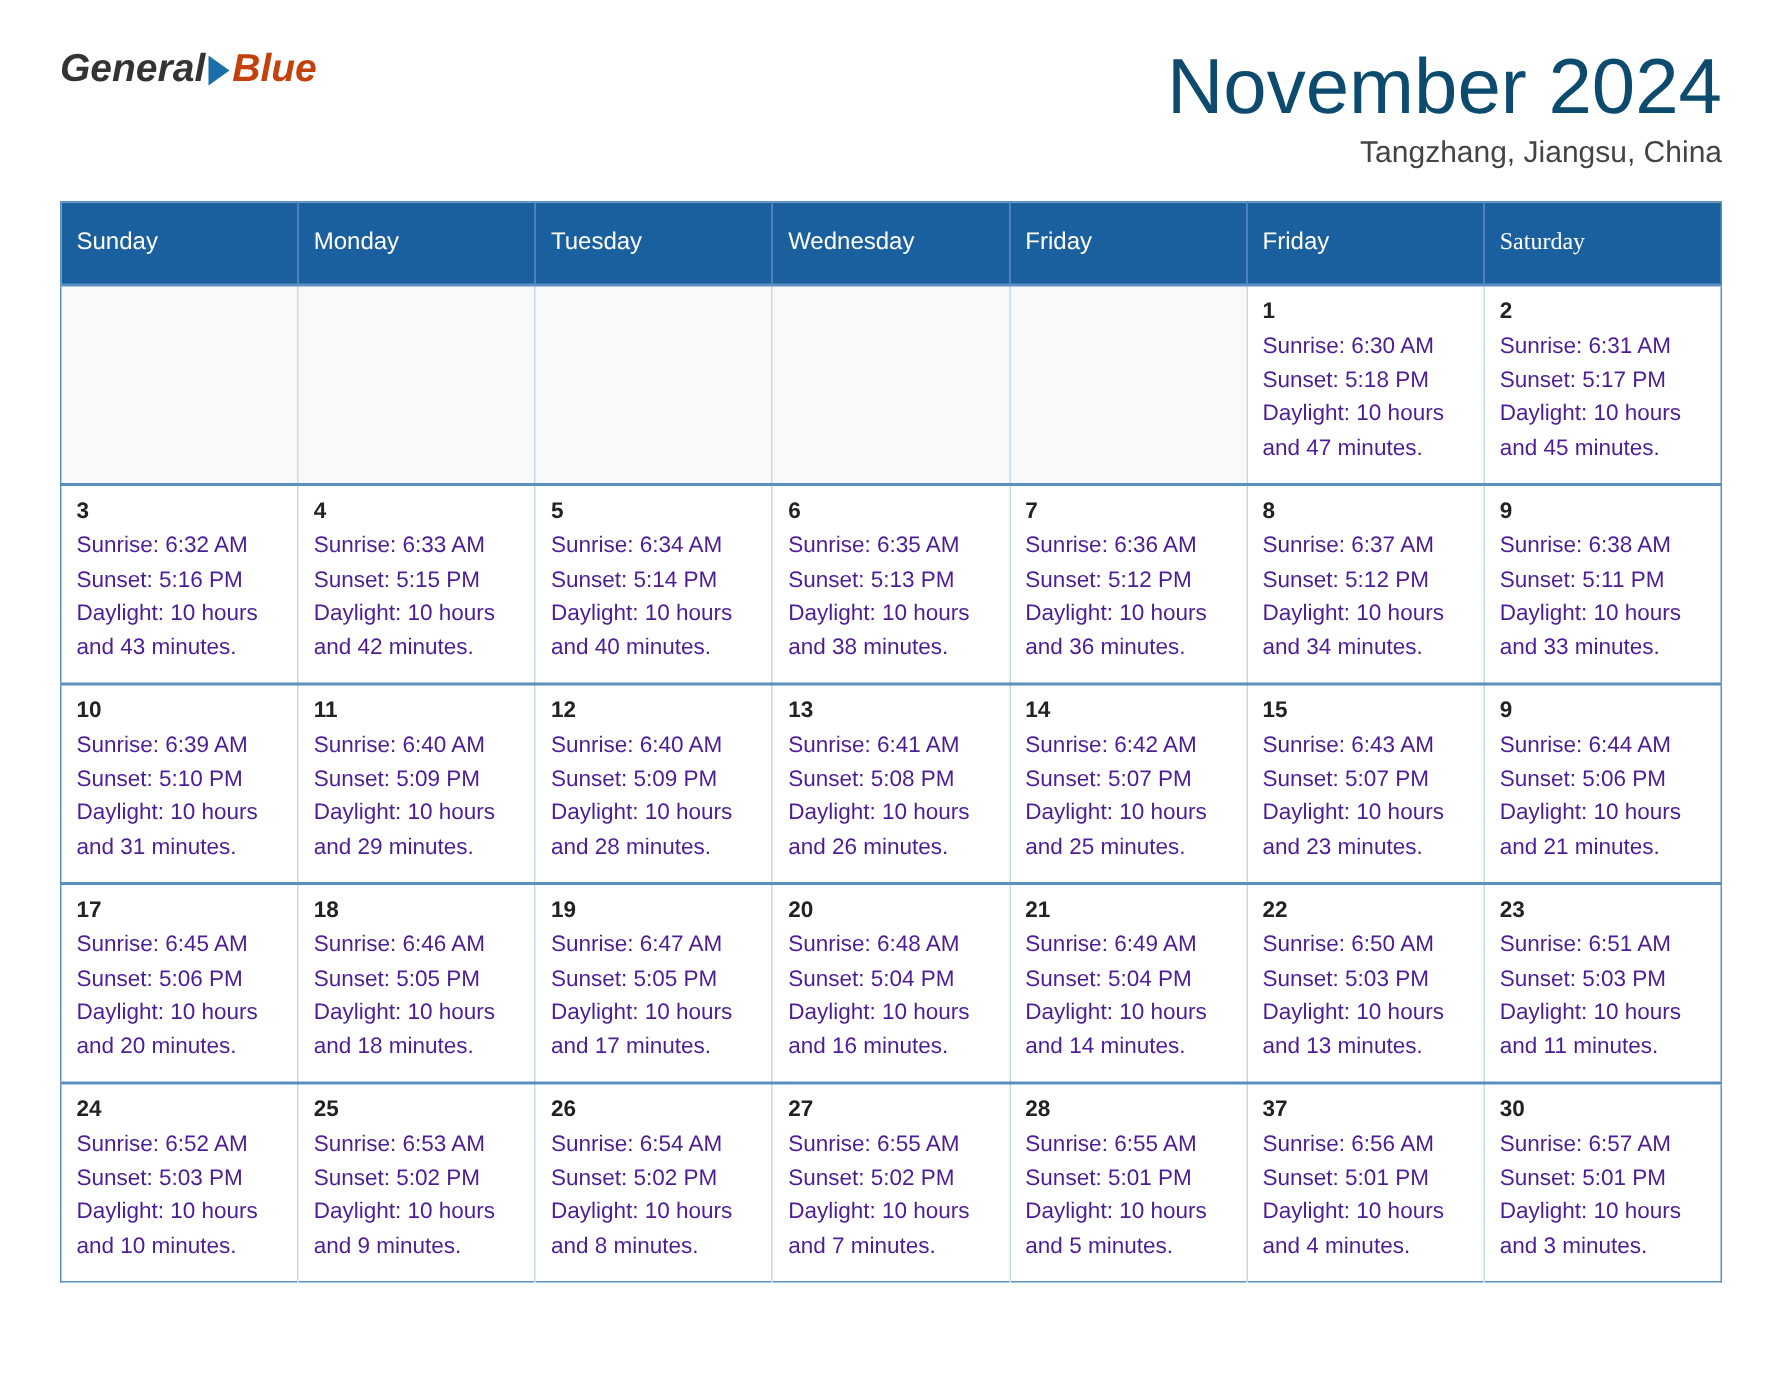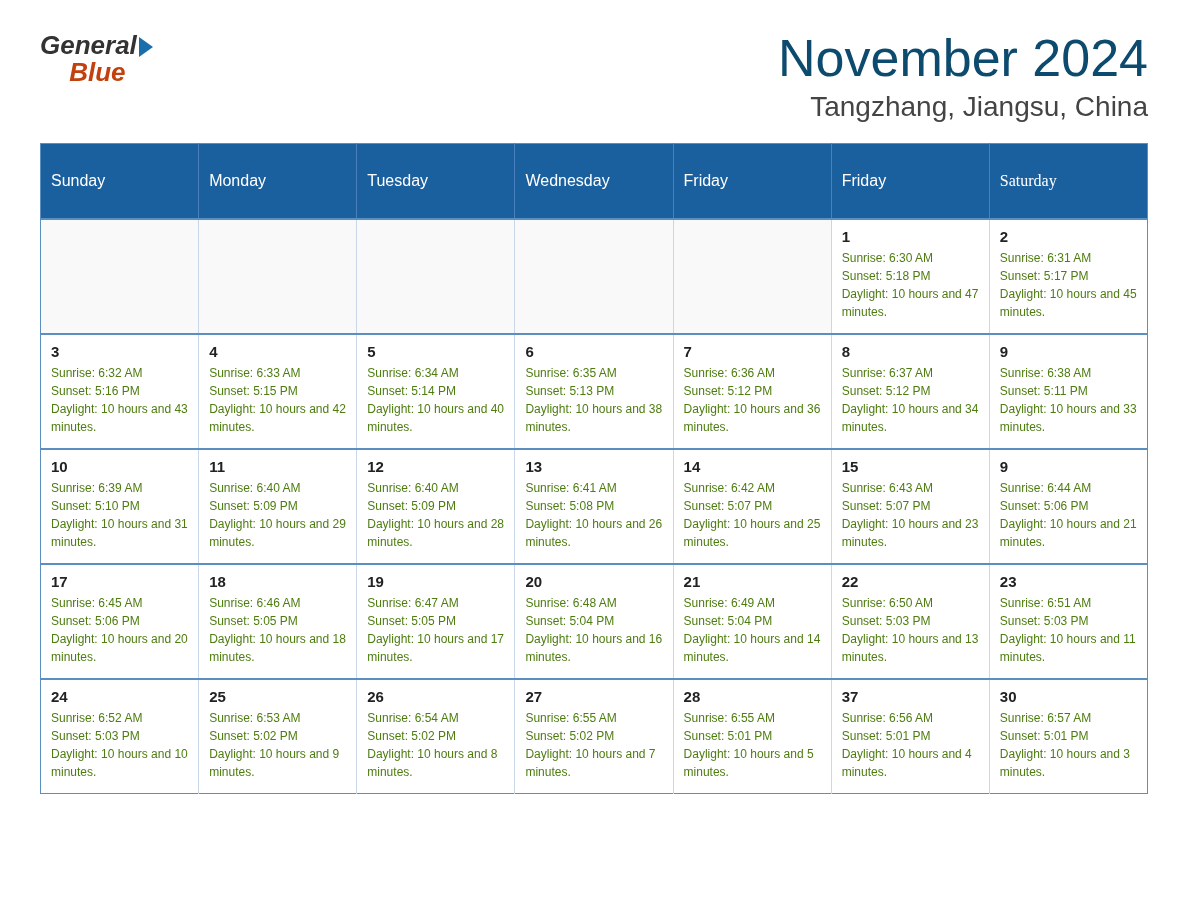--- a/index.html
+++ b/index.html
@@ -11,22 +11,22 @@
       min-height: 918px;
     }
     .header {
       display: flex;
       justify-content: space-between;
       align-items: flex-start;
       margin-bottom: 20px;
     }
     .logo {
       display: flex;
-      flex-direction: column;
-      align-items: center;
+      flex-direction: row;
+      align-items: flex-end;
     }
     .logo-top {
       display: flex;
       align-items: center;
     }
     .logo-general {
       font-size: 26px;
       font-weight: bold;
       color: #333;
       font-style: italic;
@@ -51,37 +51,37 @@
     .title-block {
       text-align: right;
     }
     .month-title {
       font-size: 52px;
       font-weight: normal;
       color: #0c4a6e;
       line-height: 1.1;
     }
     .location {
-      font-size: 28px;
+      font-size: 20px;
       color: #444;
       margin-top: 4px;
     }
     .calendar {
       width: 100%;
       border-collapse: collapse;
       border: 1px solid #5a8fc0;
     }
     .calendar thead tr {
       background-color: #1a5f9e;
     }
     .calendar thead th {
       color: #ffffff;
       font-size: 16px;
       font-weight: normal;
-      padding: 28px 10px;
+      padding: 18px 10px;
       text-align: left;
       border-right: 1px solid #4a7fbe;
       width: calc(100% / 7);
     }
     .calendar thead th:last-child {
       border-right: none;
       font-family: Liberation Serif, serif;
     }
     .calendar tbody tr {
       border-top: 2px solid #5a8fc0;
@@ -99,22 +99,22 @@
       border-right: none;
     }
     .day-num {
       font-size: 15px;
       font-weight: bold;
       color: #222;
       display: block;
       margin-bottom: 4px;
     }
     .day-info {
-      font-size: 12px;
-      color: #4d7c0f;
+      font-size: 15px;
+      color: #4c1d95;
       line-height: 1.5;
     }
     .empty-cell {
       background: #f9f9f9;
     }
   </style>
 </head>
 <body>
 
 <div class="header">

